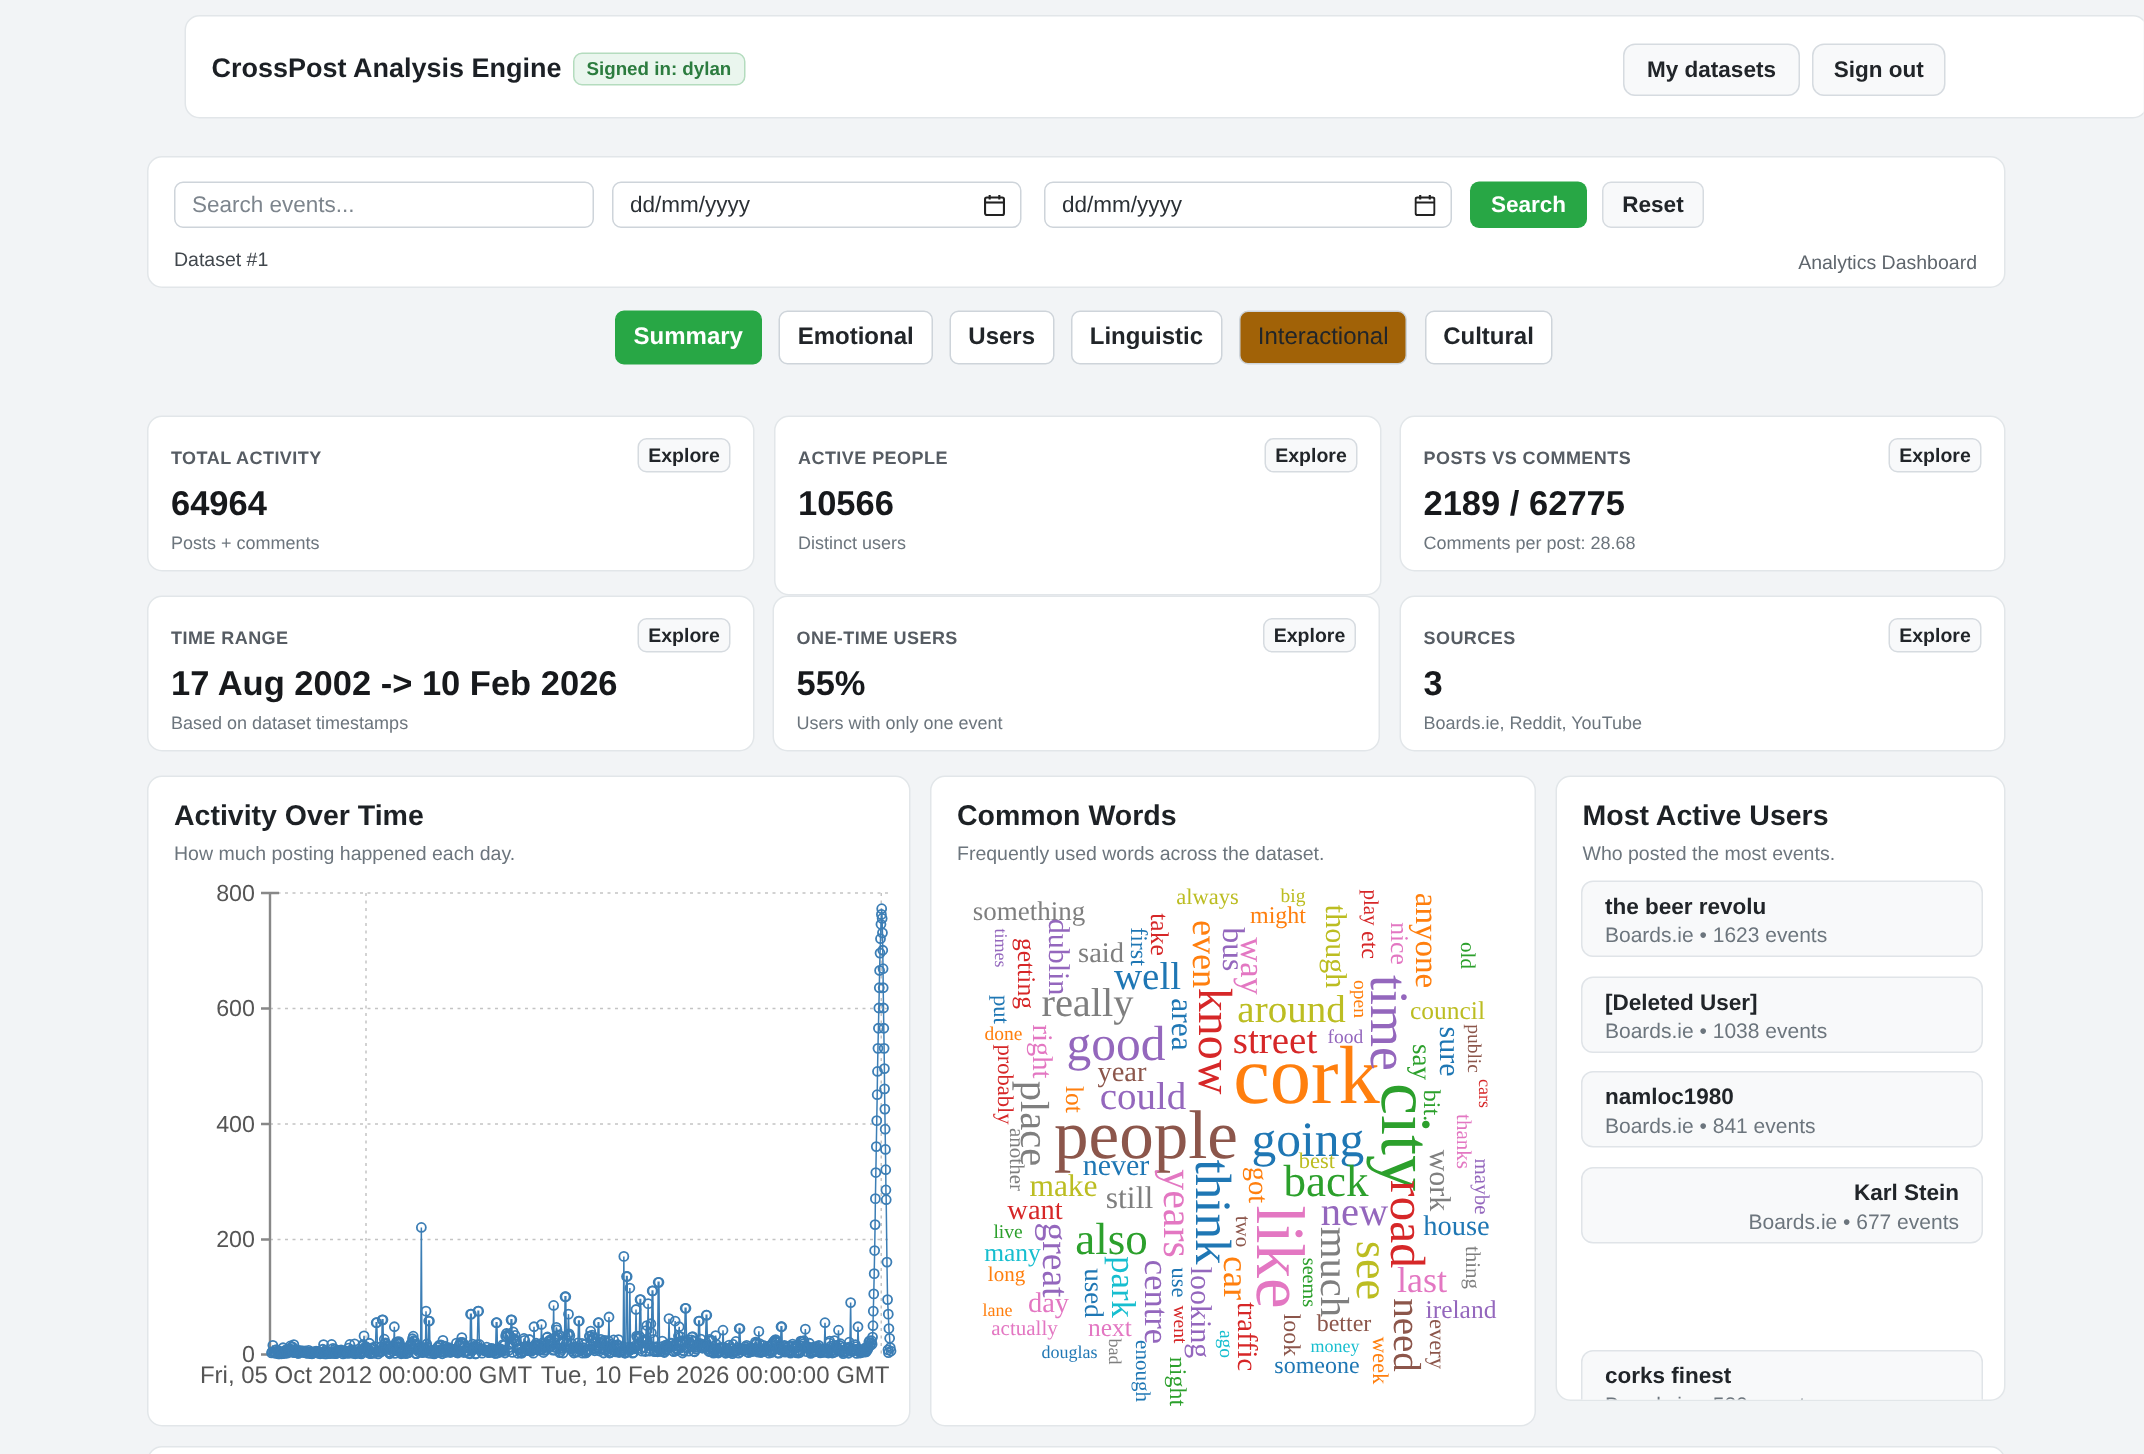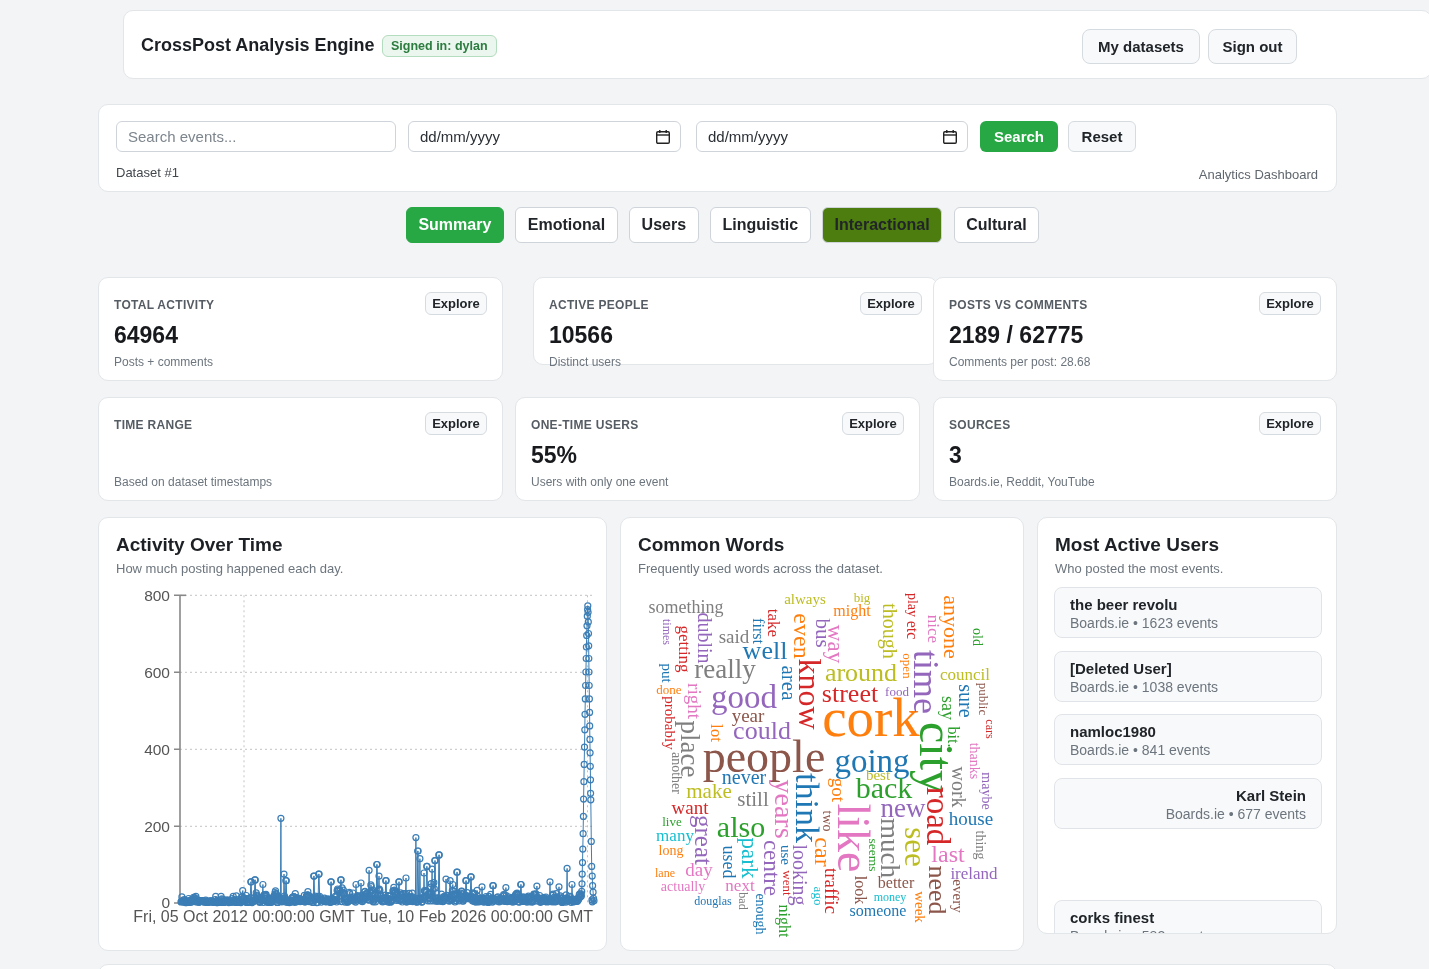--- a/index.html
+++ b/index.html
@@ -46,46 +46,47 @@
   <span class="btn" style="position:absolute;left:969px;top:16px;width:68px;height:31px;line-height:29px;font-size:15px;border-radius:6px;">Reset</span>
   <span style="position:absolute;right:18px;top:25px;font-size:13px;color:#5f666d;margin-top:37px;">Analytics Dashboard</span>
   <span style="position:absolute;left:17px;top:60px;font-size:13px;color:#41474d;">Dataset #1</span>
 </div>
 
 <div style="position:absolute;left:8px;top:207px;width:1429px;text-align:center;">
   <span style="display:inline-block;background:#28a745;color:#fff;border:1px solid #28a745;border-radius:6px;height:36px;line-height:34px;padding:0 11.5px;font-size:16px;font-weight:bold;margin:0 3.5px;">Summary</span>
   <span style="display:inline-block;background:#fff;color:#212529;border:1px solid #ced4da;border-radius:6px;height:36px;line-height:34px;padding:0 11.5px;font-size:16px;font-weight:bold;margin:0 3.5px;">Emotional</span>
   <span style="display:inline-block;background:#fff;color:#212529;border:1px solid #ced4da;border-radius:6px;height:36px;line-height:34px;padding:0 11.5px;font-size:16px;font-weight:bold;margin:0 3.5px;">Users</span>
   <span style="display:inline-block;background:#fff;color:#212529;border:1px solid #ced4da;border-radius:6px;height:36px;line-height:34px;padding:0 11.5px;font-size:16px;font-weight:bold;margin:0 3.5px;">Linguistic</span>
-  <span style="display:inline-block;background:#4d7c0f;color:#212529;border:1px solid #ced4da;border-radius:6px;height:36px;line-height:34px;padding:0 11.5px;font-size:16px;font-weight:bold;margin:0 3.5px;">Interactional</span>
+  <span style="display:inline-block;background:#a16207;color:#212529;border:1px solid #ced4da;border-radius:6px;height:36px;line-height:34px;padding:0 11.5px;font-size:16px;font-weight:normal;margin:0 3.5px;">Interactional</span>
   <span style="display:inline-block;background:#fff;color:#212529;border:1px solid #ced4da;border-radius:6px;height:36px;line-height:34px;padding:0 11.5px;font-size:16px;font-weight:bold;margin:0 3.5px;">Cultural</span>
 </div>
 
 <div class="card" style="left:98px;top:277px;width:405px;height:104px;">
   <div class="label" style="position:absolute;left:15px;top:20px;">TOTAL ACTIVITY</div>
   <span class="btn explore">Explore</span>
   <div class="bignum" style="position:absolute;left:15px;top:44px;">64964</div>
   <div class="sub" style="position:absolute;left:15px;top:77px;font-size:12px;">Posts + comments</div>
 </div>
-<div class="card" style="left:533px;top:277px;width:405px;height:88px;">
+<div class="card" style="left:516px;top:277px;width:405px;height:120px;">
   <div class="label" style="position:absolute;left:15px;top:20px;">ACTIVE PEOPLE</div>
   <span class="btn explore">Explore</span>
   <div class="bignum" style="position:absolute;left:15px;top:44px;">10566</div>
   <div class="sub" style="position:absolute;left:15px;top:77px;font-size:12px;">Distinct users</div>
 </div>
 <div class="card" style="left:933px;top:277px;width:404px;height:104px;">
   <div class="label" style="position:absolute;left:15px;top:20px;">POSTS VS COMMENTS</div>
   <span class="btn explore">Explore</span>
   <div class="bignum" style="position:absolute;left:15px;top:44px;">2189 / 62775</div>
   <div class="sub" style="position:absolute;left:15px;top:77px;font-size:12px;">Comments per post: 28.68</div>
 </div>
 
 <div class="card" style="left:98px;top:397px;width:405px;height:104px;">
   <div class="label" style="position:absolute;left:15px;top:20px;">TIME RANGE</div>
   <span class="btn explore">Explore</span>
+  <div class="bignum" style="position:absolute;left:15px;top:44px;">17 Aug 2002 -&gt; 10 Feb 2026</div>
   <div class="sub" style="position:absolute;left:15px;top:77px;font-size:12px;">Based on dataset timestamps</div>
 </div>
 <div class="card" style="left:515px;top:397px;width:405px;height:104px;">
   <div class="label" style="position:absolute;left:15px;top:20px;">ONE-TIME USERS</div>
   <span class="btn explore">Explore</span>
   <div class="bignum" style="position:absolute;left:15px;top:44px;">55%</div>
   <div class="sub" style="position:absolute;left:15px;top:77px;font-size:12px;">Users with only one event</div>
 </div>
 <div class="card" style="left:933px;top:397px;width:404px;height:104px;">
   <div class="label" style="position:absolute;left:15px;top:20px;">SOURCES</div>

